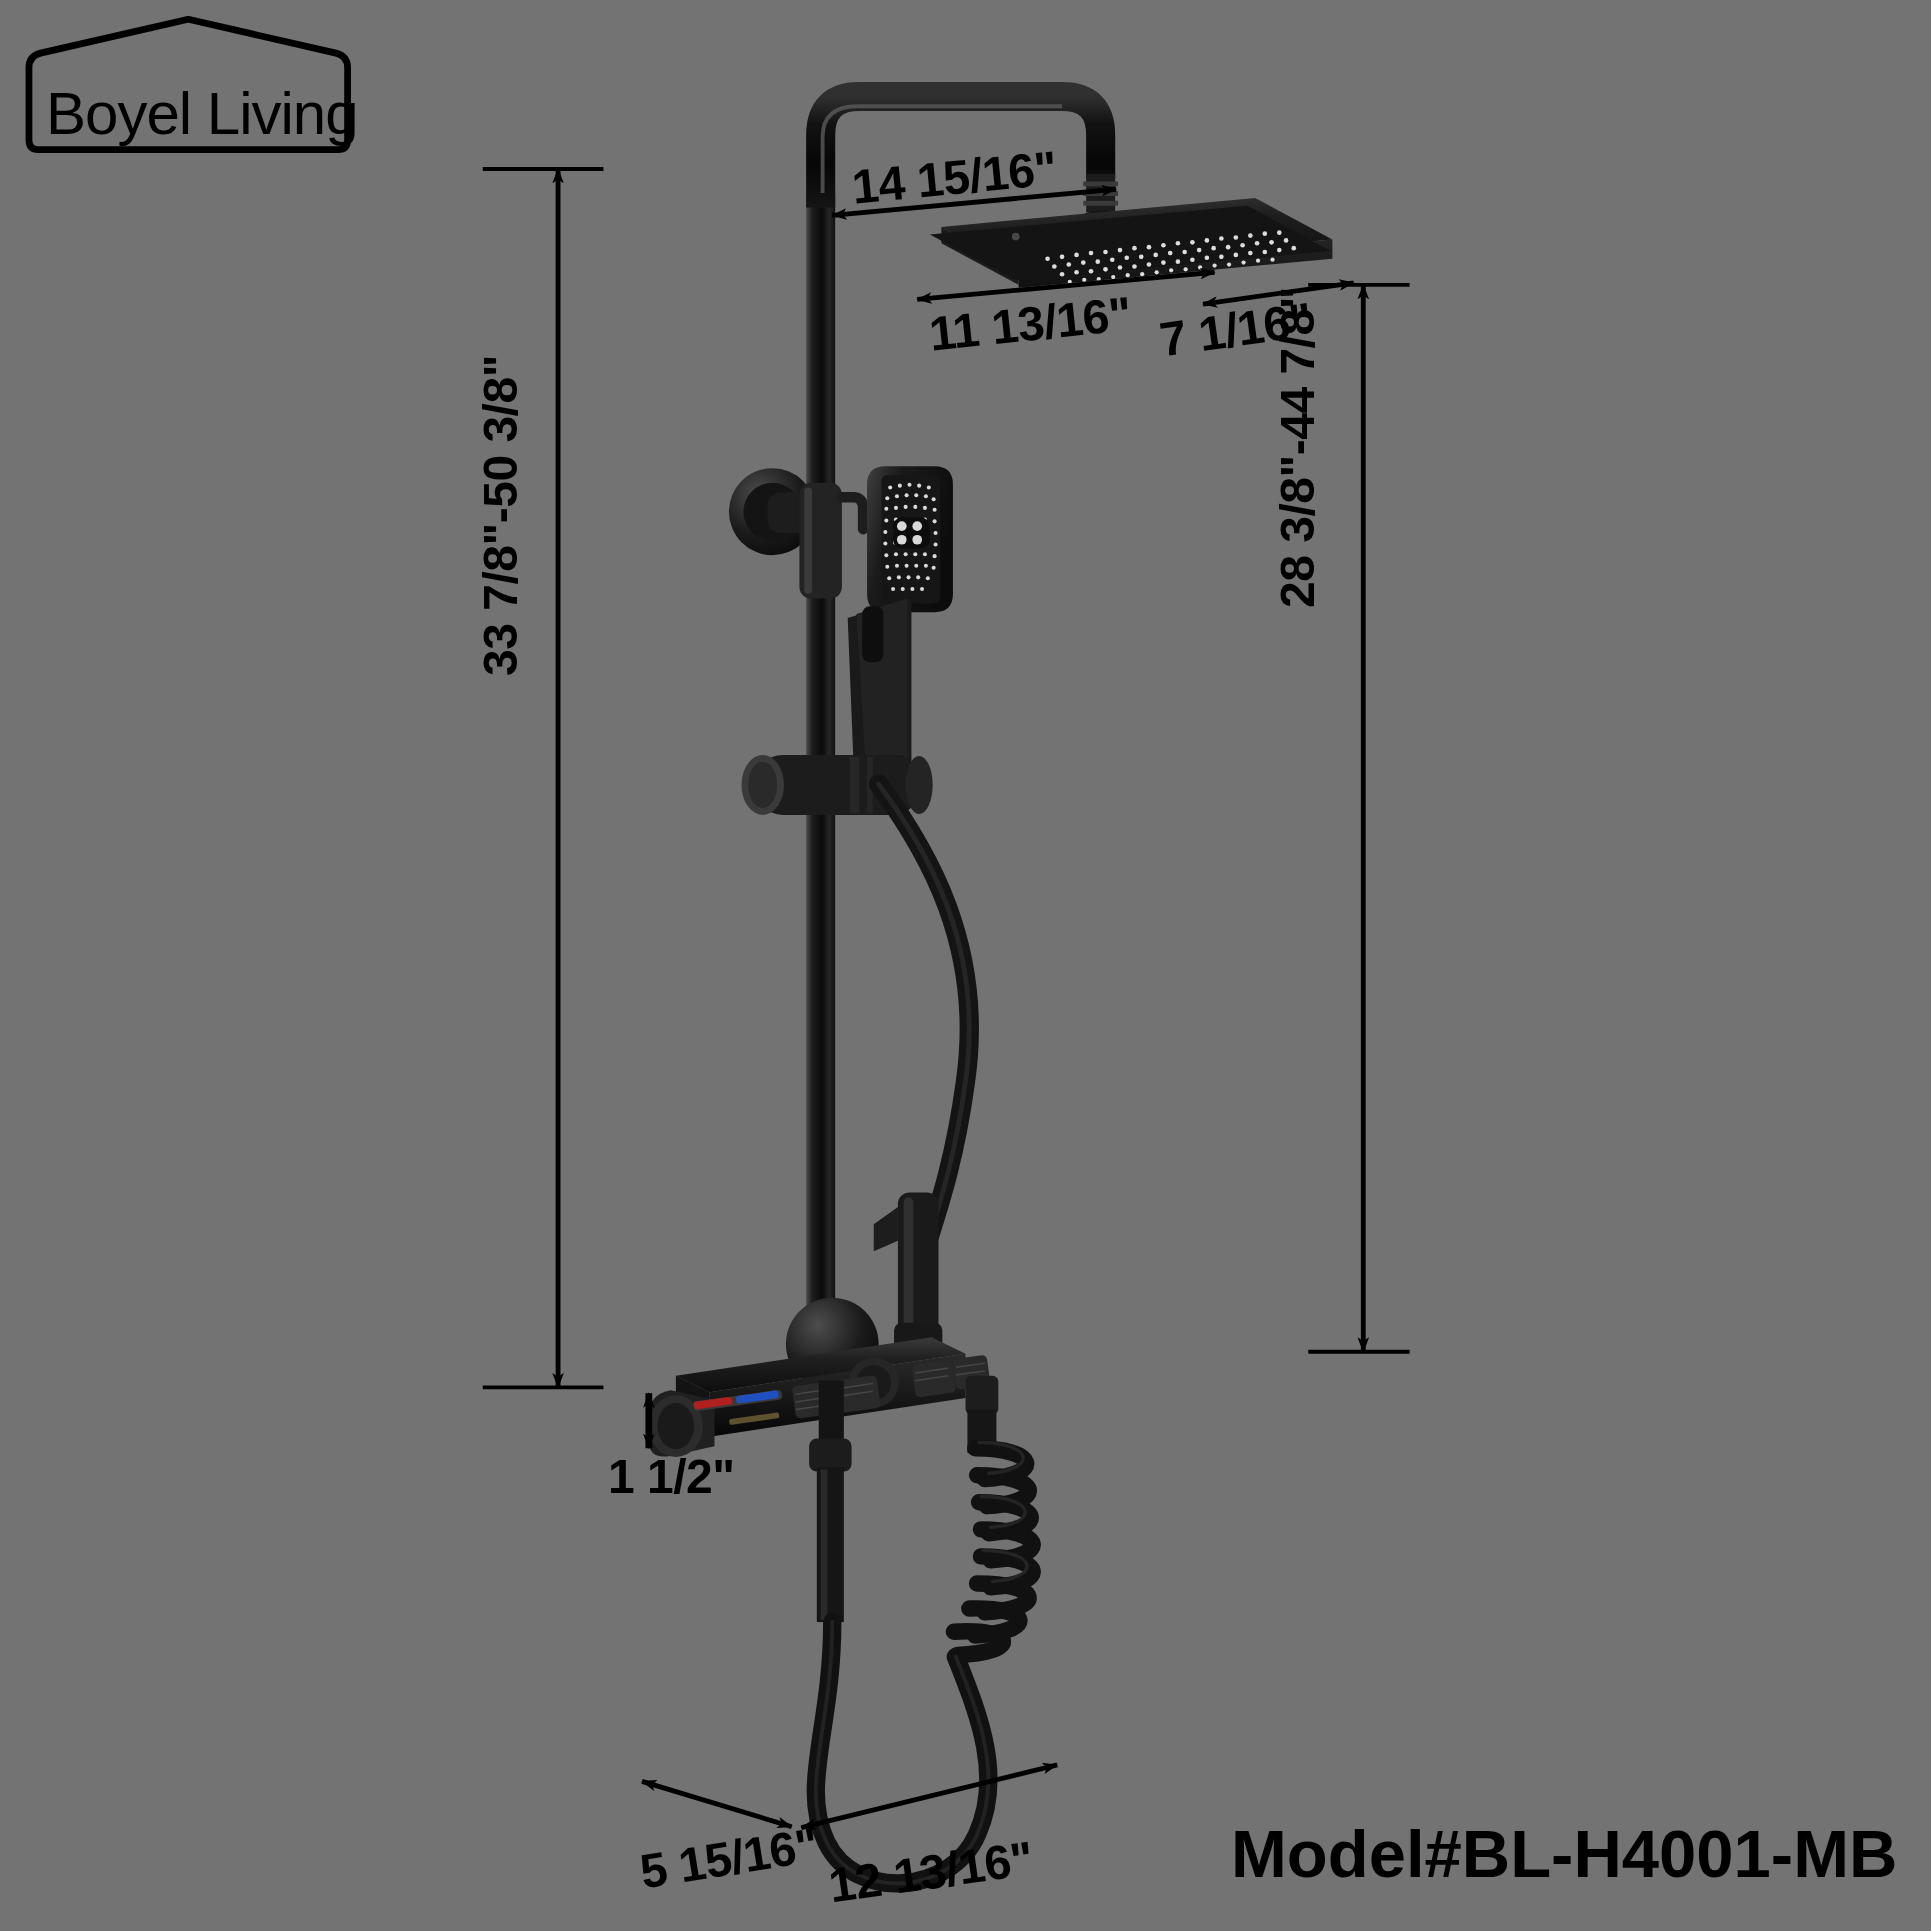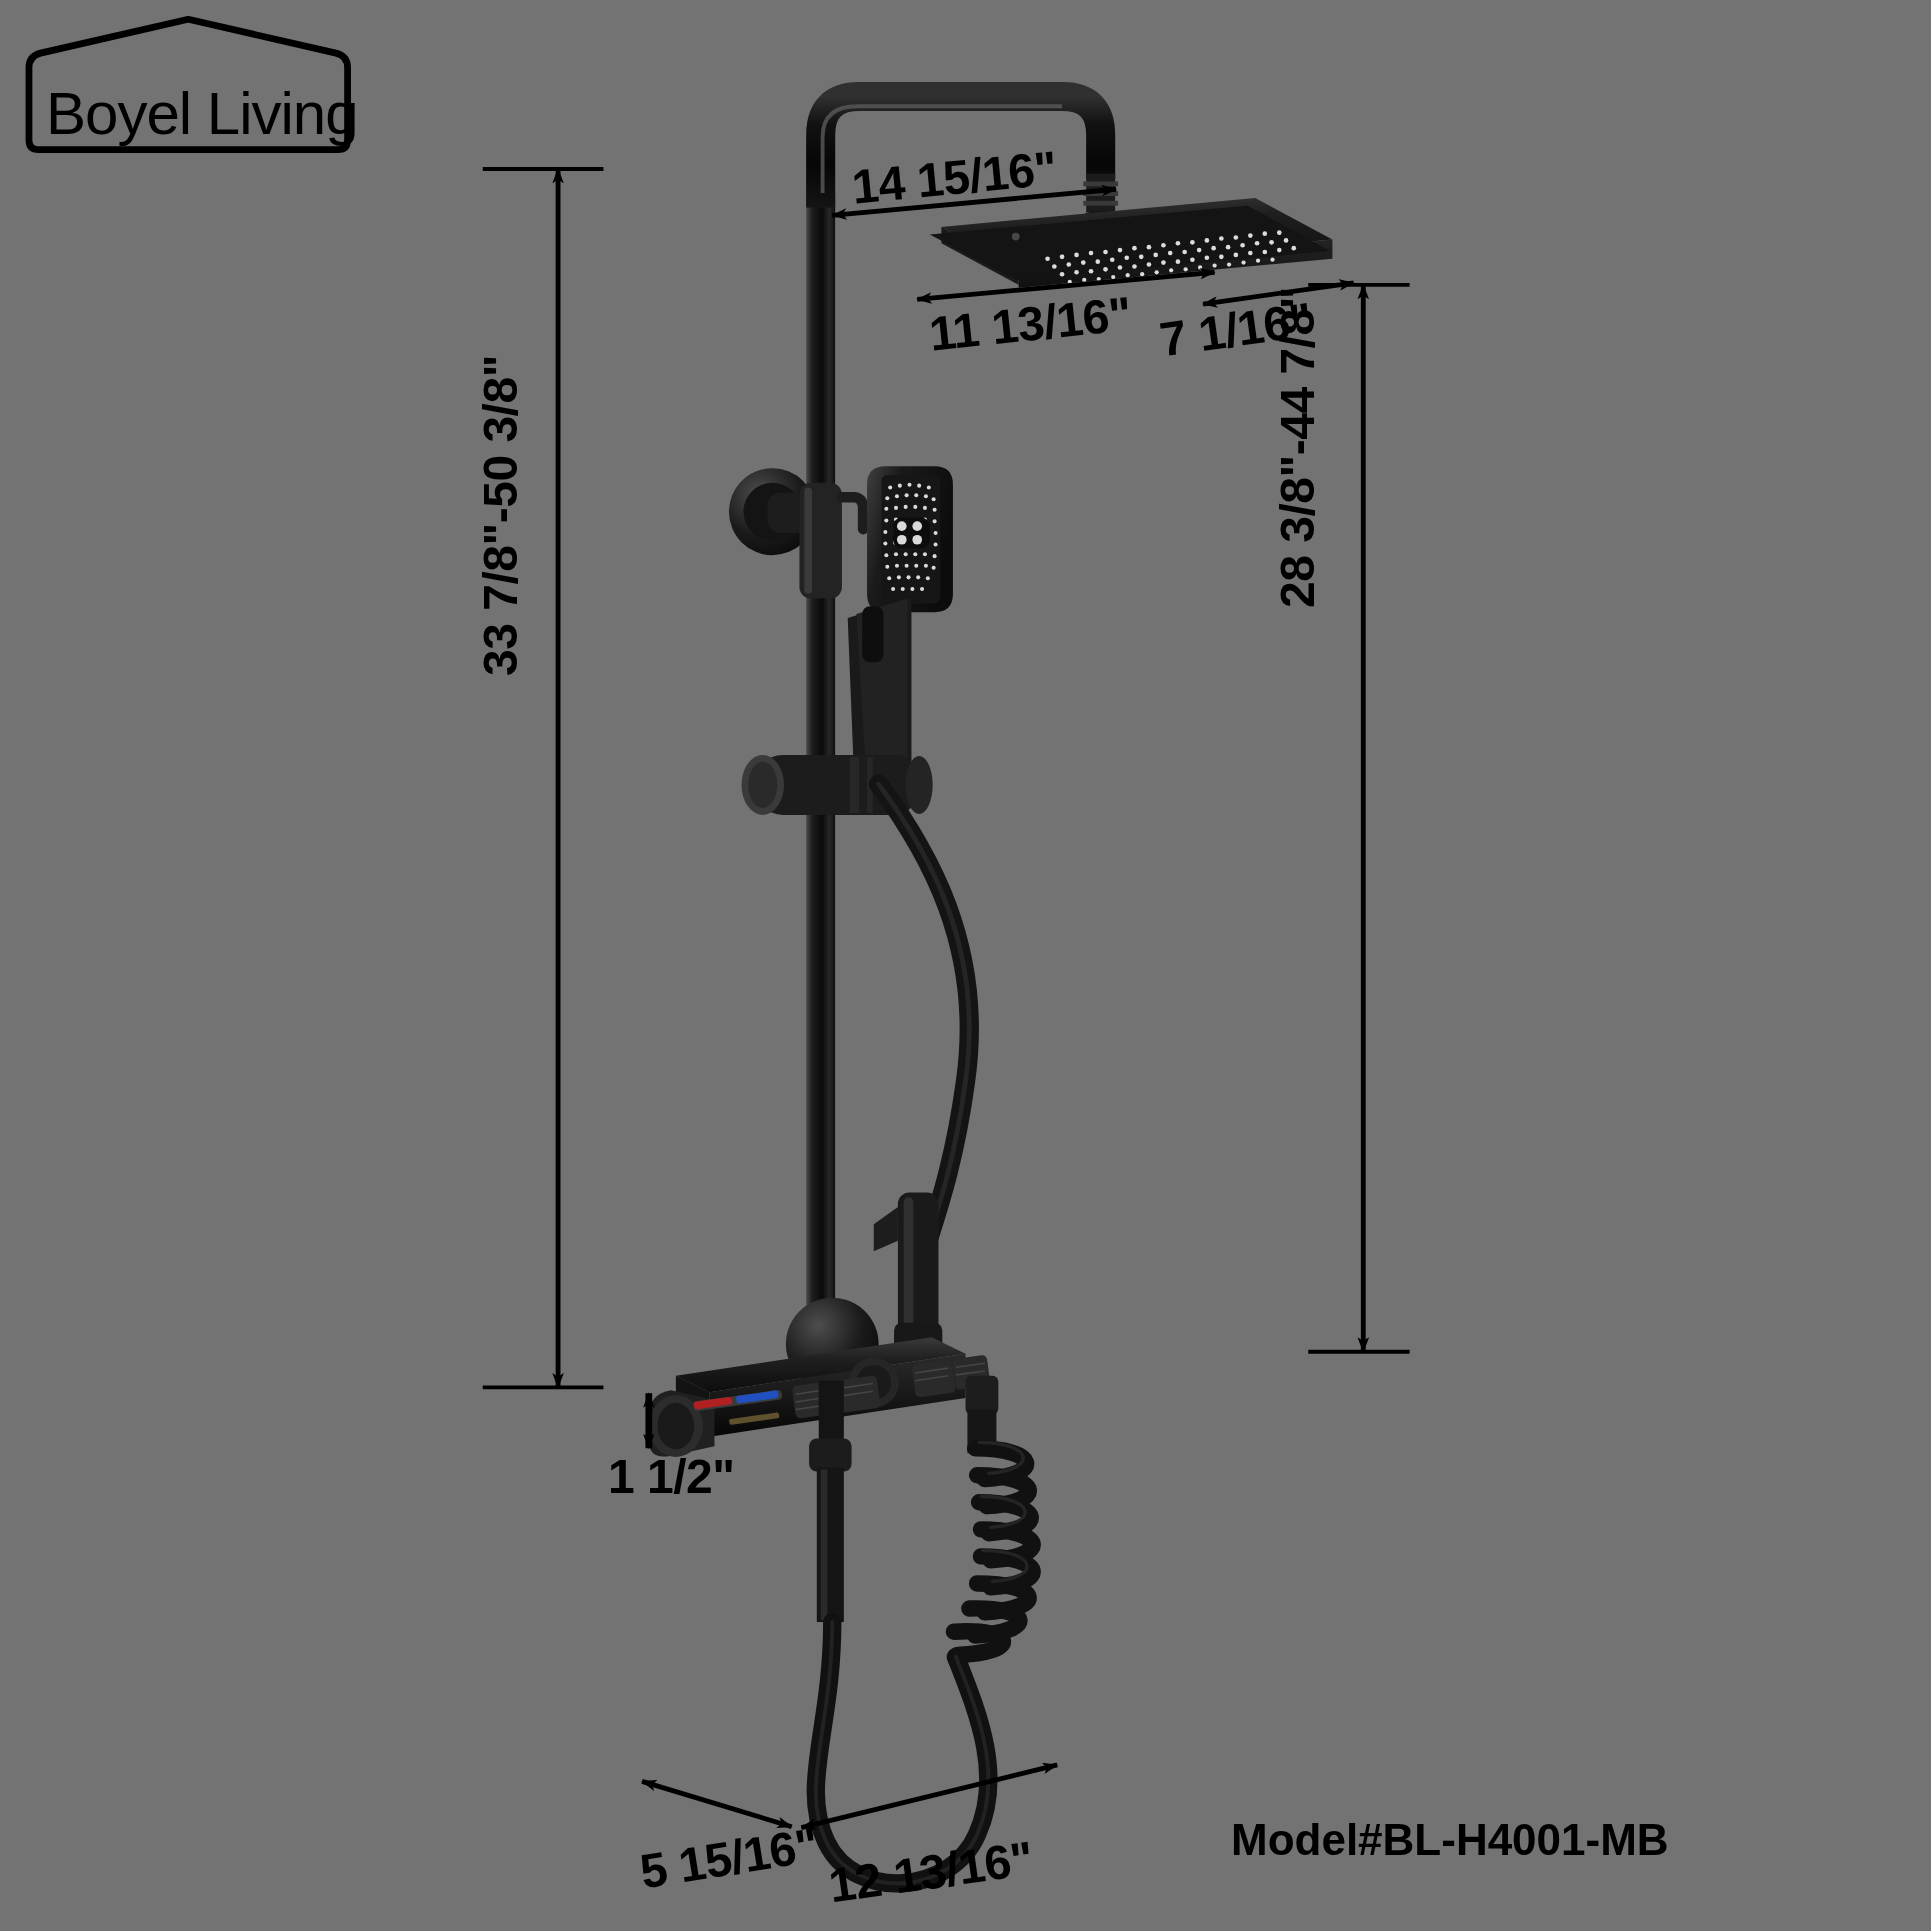--- a/index.html
+++ b/index.html
@@ -30,21 +30,21 @@
     white-space: nowrap;
     line-height: 1;
     letter-spacing: -0.5px;
   }
   #model-label {
     position: absolute;
     left: 1231px;
     top: 1815px;
     font-family: "Liberation Sans", sans-serif;
     font-weight: bold;
-    font-size: 44px;
+    font-size: 67px;
     color: #000000;
     white-space: nowrap;
   }
   .lbl-top-arm   { left: 850px;  top: 164px;  font-size: 48px; transform: rotate(-5.5deg); transform-origin: left top; }
   .lbl-head-w    { left: 927px;  top: 311px;  font-size: 48px; transform: rotate(-6deg);   transform-origin: left top; }
   .lbl-head-d    { left: 1157px; top: 317px;  font-size: 48px; transform: rotate(-8deg);   transform-origin: left top; }
   .lbl-left-v    { left: 477px;  top: 676px;  font-size: 48px; transform: rotate(-90deg);  transform-origin: left top; }
   .lbl-right-v   { left: 1274px; top: 608px;  font-size: 48px; transform: rotate(-90deg);  transform-origin: left top; }
   .lbl-thick     { left: 608px;  top: 1453px; font-size: 48px; }
   .lbl-depth     { left: 637px;  top: 1849px; font-size: 48px; transform: rotate(-9deg);   transform-origin: left top; }

